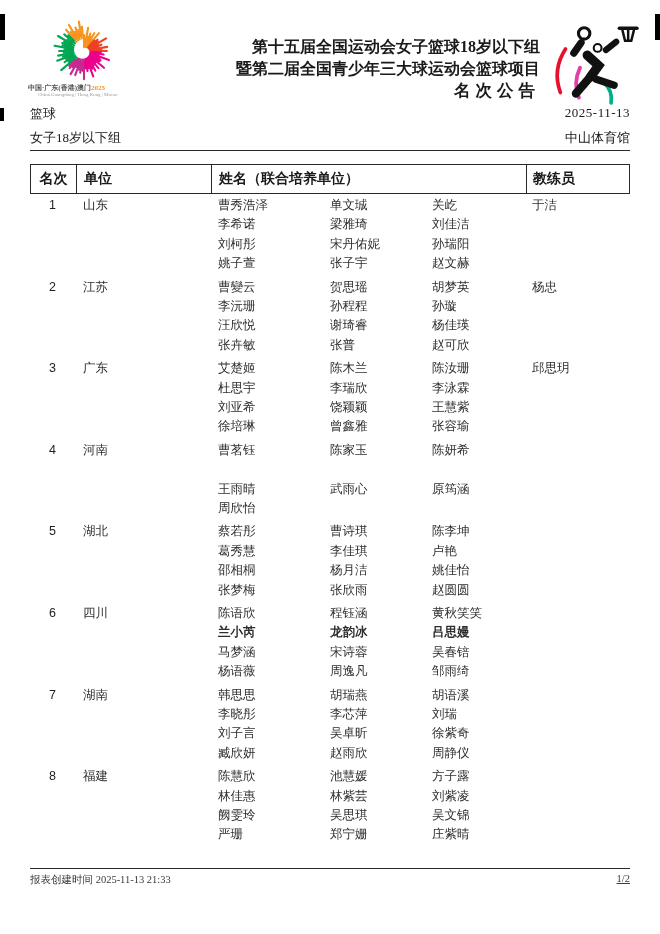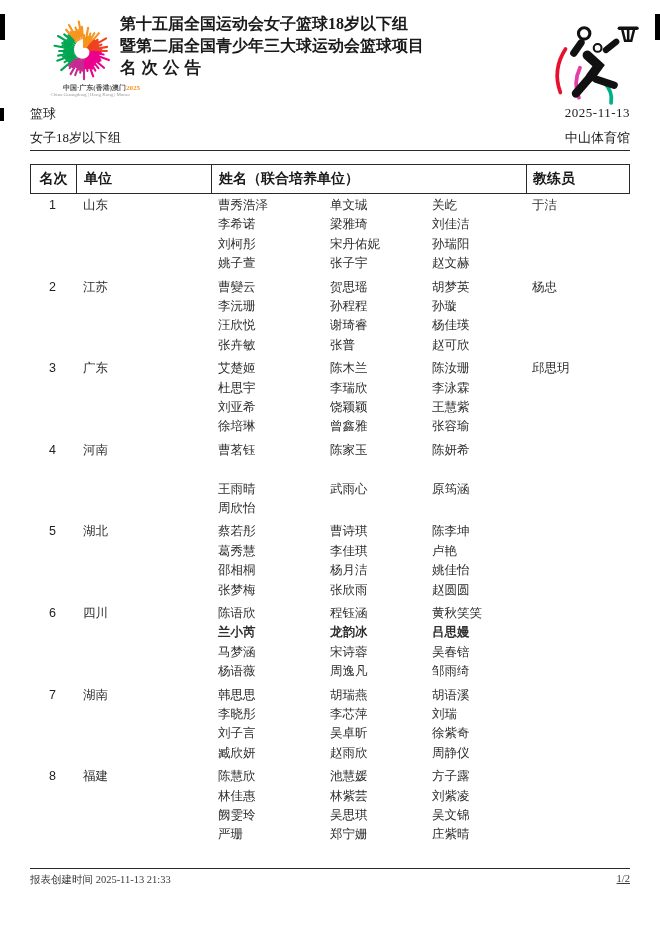--- a/index.html
+++ b/index.html
@@ -4,26 +4,26 @@
 <style>
   html,body{margin:0;padding:0;background:#e8e8e8;}
   .page{position:relative;width:660px;height:934px;background:#ffffff;overflow:hidden;
         font-family:"Liberation Serif","DejaVu Serif",serif;color:#1a1a1a;}
   .mark{position:absolute;background:#000;}
   .mark-tl{left:0;top:14px;width:5px;height:26px;}
   .mark-tr{right:0;top:14px;width:5px;height:26px;}
   .mark-l2{left:0;top:108px;width:4px;height:13px;}
 
   
-  .titles{position:absolute;left:120px;right:120px;top:13px;text-align:left;}
+  .titles{position:absolute;left:120px;right:120px;top:36px;text-align:right;}
   .t-line{font-size:16px;font-weight:700;line-height:22px;white-space:nowrap;}
   .doc-type{font-size:16.5px;font-weight:700;letter-spacing:5px;}
 
   
-  .emblem{position:absolute;left:28px;top:20px;width:112px;text-align:right;}
+  .emblem{position:absolute;left:28px;top:20px;width:112px;text-align:left;}
   .emblem svg{display:block;margin:0 auto;}
   .emblem-zh{font-size:7px;font-weight:700;color:#555;line-height:8px;white-space:nowrap;}
   .emblem-zh .year{color:#F7941D;}
   .emblem-en{font-size:6px;color:#999;line-height:7px;white-space:nowrap;transform:scale(.82);transform-origin:50% 0;}
 
   
   .pictogram{position:absolute;right:16px;top:20px;width:100px;height:88px;}
 
   
   .meta{position:absolute;font-size:13px;font-weight:400;}

